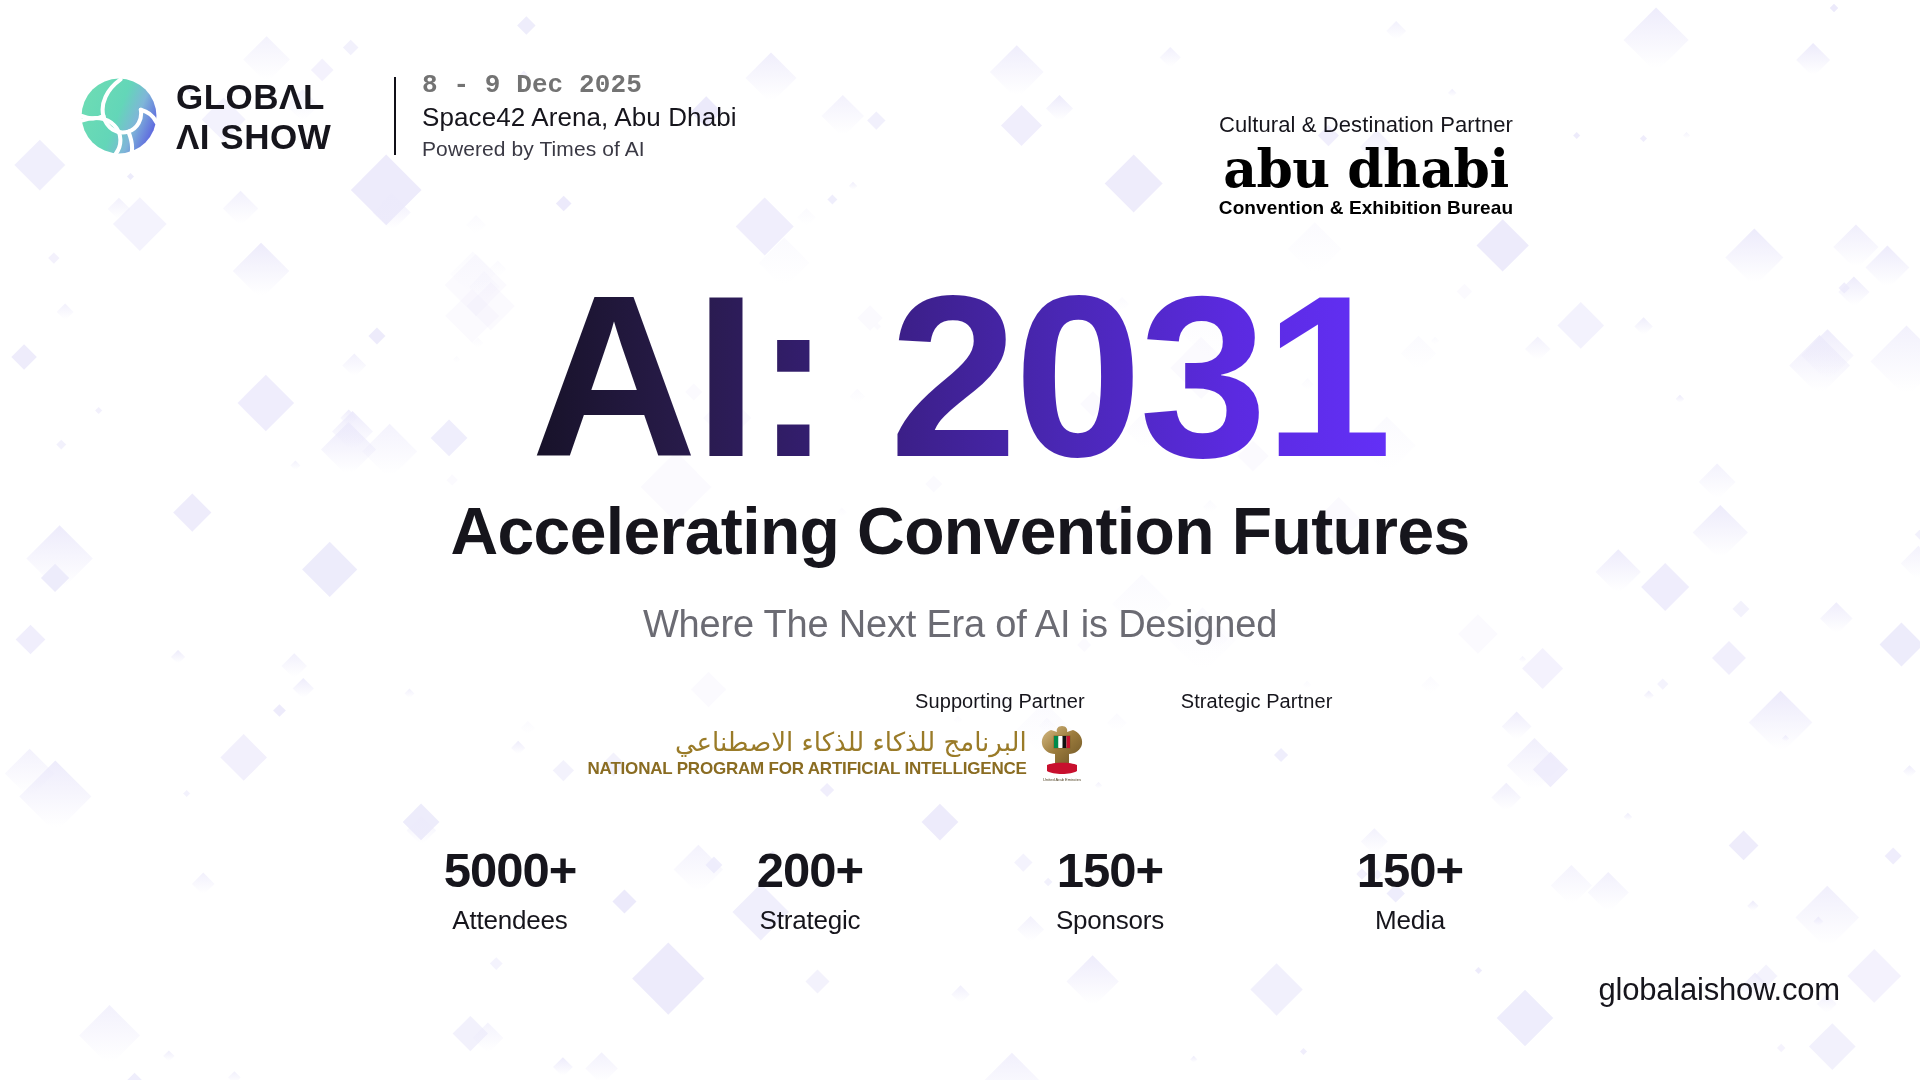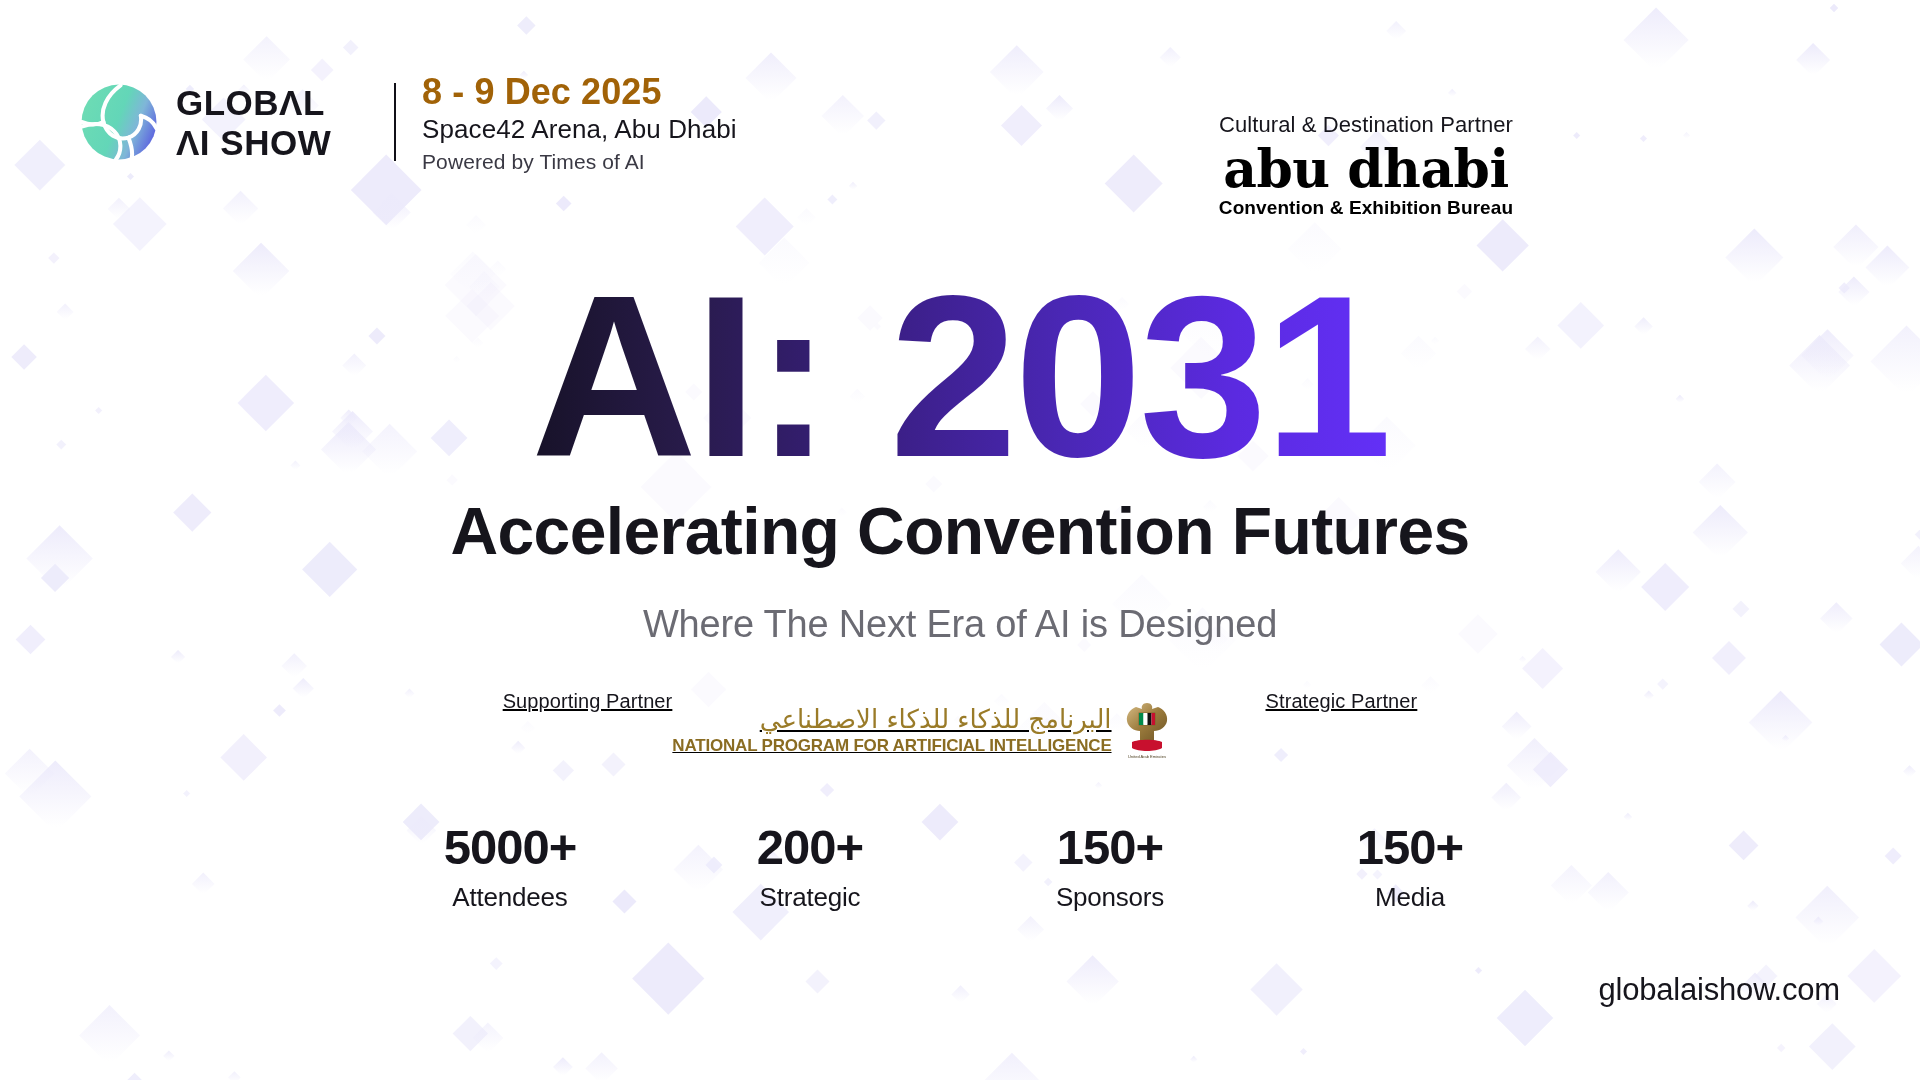--- a/index.html
+++ b/index.html
@@ -29,22 +29,22 @@
     line-height:1.0;
   }
   .logo-wordmark svg{ display:block; }
 
   .brand-divider{
     width:2px; height:78px; background:#111018;
     margin-left:26px; margin-right:26px; flex:0 0 2px;
   }
   .event-meta{ display:flex; flex-direction:column; justify-content:center; }
   .event-date{
-    font-size:36px; font-weight:700; color:#a16207;
-    letter-spacing:.1px; line-height:1.22;
+    font-size:26px; font-weight:700; color:#737373;
+    letter-spacing:.1px; line-height:1.22;font-family:Liberation Mono, monospace;
   }
   .event-venue{
     font-size:26px; font-weight:400; color:#16151c;
     letter-spacing:.1px; line-height:1.22;
   }
   .event-powered{
     font-size:21px; font-weight:400; color:#3a3944;
     letter-spacing:.1px; line-height:1.3; margin-top:2px;
   }
 
@@ -89,21 +89,21 @@
     margin-top:34px;
     font-size:38px; font-weight:400; color:#6b6b73;
     letter-spacing:-0.2px;
   }
 
   
   .partners{
     margin-top:44px;
     display:flex; align-items:flex-start; gap:96px;
   }
-  .partner{ display:flex; flex-direction:row; align-items:flex-start;text-decoration:underline; }
+  .partner{ display:flex; flex-direction:column; align-items:flex-end; }
   .partner-label{
     font-size:20px; font-weight:400; color:#16151c; letter-spacing:.1px;
   }
   .partner-logo{
     margin-top:10px; display:flex; align-items:center; gap:12px;
   }
   .partner-text{ text-align:right; }
   .partner-ar{
     font-size:26px; color:#9a7b28; font-family:"DejaVu Sans", sans-serif;
     direction:rtl; line-height:1.25; white-space:nowrap;

